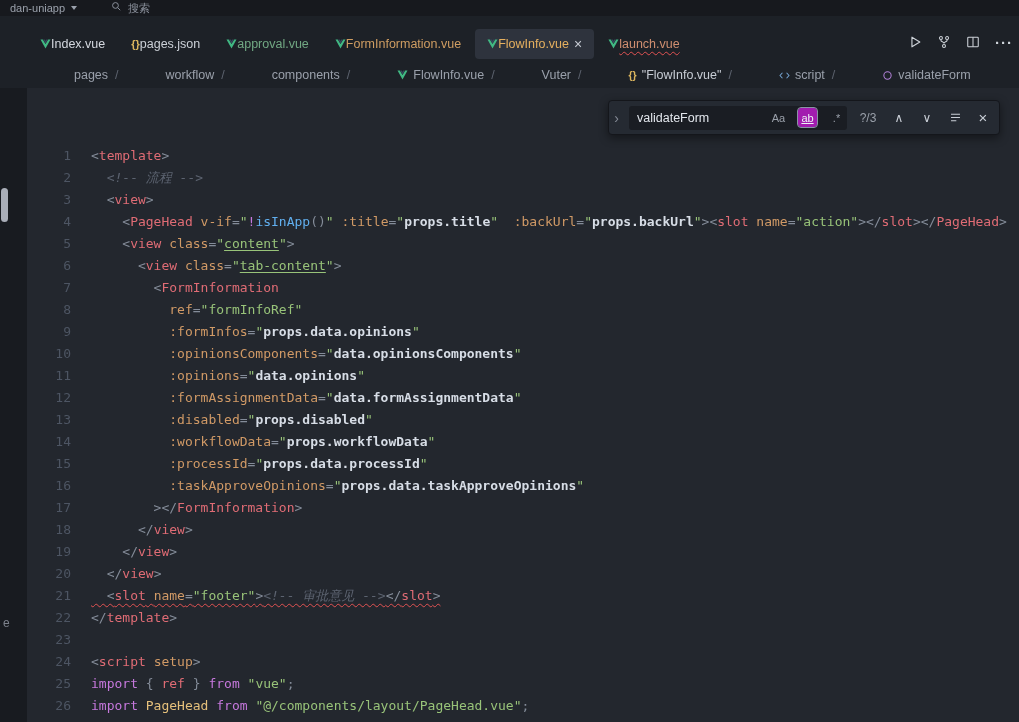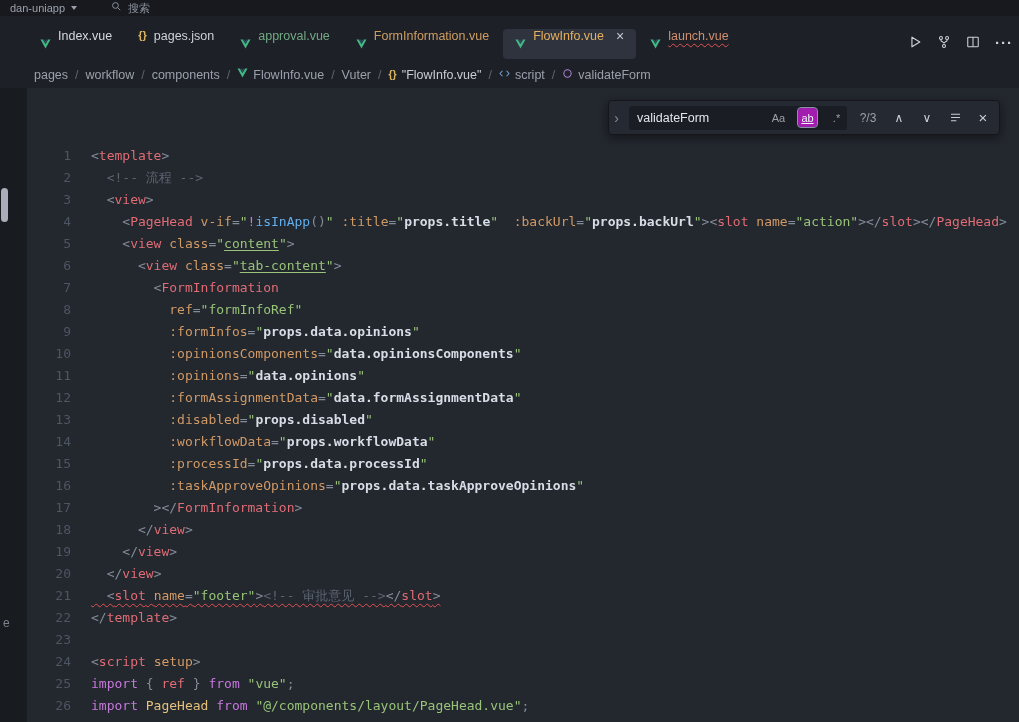--- a/index.html
+++ b/index.html
@@ -8,52 +8,52 @@
 
   
   .titlebar{height:16px;background:#17191e;display:flex;align-items:center;padding-left:6px;color:#9aa0ab;font-size:11px;}
   .proj{display:flex;align-items:center;gap:6px;padding:0 4px;}
   .caret{width:0;height:0;border-left:3.5px solid transparent;border-right:3.5px solid transparent;border-top:4px solid #9aa0ab;display:inline-block;}
   .tb-search{display:flex;align-items:flex-start;gap:6px;margin-left:30px;color:#8d939e;}
 
   
   .tabbar{background:#1d2127;display:flex;align-items:flex-end;justify-content:space-between;height:46px;box-sizing:border-box;padding:0 6px 0 28px;}
   .tabs{display:flex;gap:2px;align-items:center;height:32px;margin-bottom:2px;}
-  .tab{display:flex;gap:7px;height:30px;padding:0 12px;border-radius:4px;font-size:12.5px;white-space:nowrap;cursor:default;}
+  .tab{display:flex;align-items:center;height:30px;padding:0 12px;border-radius:4px;font-size:12.5px;white-space:nowrap;cursor:default;}
   .tab.active{background:#2e333d;}
   .tab-close{color:#c6cbd3;font-size:14px;margin-left:5px;line-height:1;}
   .vue-ic{display:flex;align-items:center;}
   .json-ic{color:#dcb65f;font-size:11px;font-weight:bold;}
   .editor-actions{display:flex;align-items:center;gap:15px;height:32px;margin-bottom:4px;color:#cfd4da;}
   .ea{display:flex;align-items:center;}
   .ea.more{font-size:15px;font-weight:bold;letter-spacing:1px;color:#cfd4da;}
 
   
   .breadcrumb{background:#1d2127;height:26px;display:flex;align-items:center;padding-left:34px;font-size:12.5px;color:#9aa0ab;gap:7px;}
   .bc-sep{color:#5c636e;}
-  .bc-item{display:flex;align-items:flex-start;gap:5px;}
+  .bc-item{display:flex;align-items:center;gap:5px;margin-left:40px;}
   .bc-item.bright{color:#c8cdd5;}
   .braces-ic{color:#dcb65f;font-size:10.5px;font-weight:bold;}
 
   
   .editor-row{display:flex;height:634px;position:relative;background:#23272e;}
   .left-strip{width:27px;background:#181b20;position:relative;flex:none;}
   .pill{position:absolute;left:1px;top:100px;width:7px;height:34px;border-radius:4px;background:#a9aeb8;}
   .stray{position:absolute;left:3px;top:528px;color:#7d828c;font-size:12px;}
   .code-area{flex:1;position:relative;padding-top:57px;font-family:"DejaVu Sans Mono","Liberation Mono",monospace;font-size:13px;line-height:22px;overflow:hidden;}
   .code-line{white-space:pre;height:22px;}
   .ln{display:inline-block;width:44px;text-align:right;padding-right:20px;color:#4d5563;}
   .squiggle{text-decoration:underline;text-decoration-style:wavy;text-decoration-color:#e05252;text-decoration-skip-ink:none;text-underline-offset:3px;text-decoration-thickness:1px;}
 
   .tk-p{color:#848c99;}
   .tk-tag{color:#e06c75;}
   .tk-attr{color:#d19a66;}
   .tk-str{color:#98c379;}
   .tk-cls{color:#98c379;text-decoration:underline;text-underline-offset:2px;}
-  .tk-cmt{color:#5c6370;}
+  .tk-cmt{color:#5c6370;font-style:italic;}
   .tk-kw{color:#c678dd;}
   .tk-var{color:#e06c75;}
   .tk-comp{color:#e5c07b;}
   .tk-expr{color:#d7dde6;font-weight:bold;}
   .tk-fn{color:#61afef;}
   .tk-op{color:#c678dd;}
 
   
   .find-widget{position:absolute;top:12px;right:19px;height:33px;background:#252a32;border:1px solid #14161b;border-radius:4px;box-shadow:0 3px 10px rgba(0,0,0,.45);display:flex;align-items:center;padding:0 6px 0 3px;gap:8px;z-index:5;font-family:"Liberation Sans",sans-serif;}
   .fw-chevron{color:#858b96;font-size:14px;padding:0 2px;}

